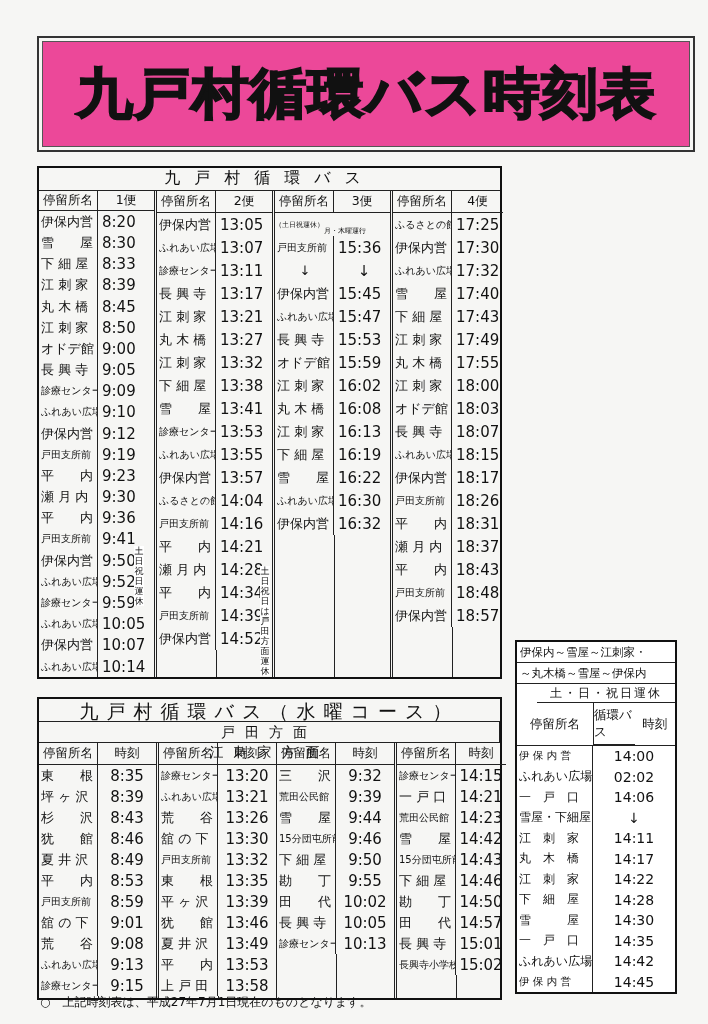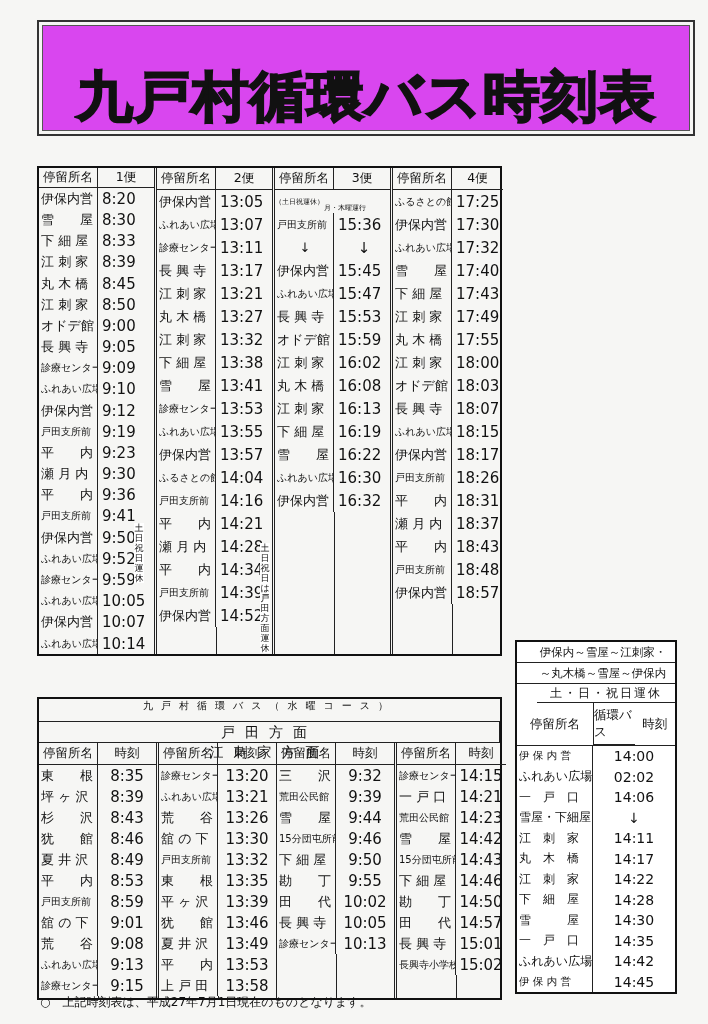--- a/index.html
+++ b/index.html
@@ -1,63 +1,64 @@
 <!DOCTYPE html>
 <html><head>
 <meta charset="utf-8">
 <style>
   html,body{margin:0;padding:0;}
   body{width:708px;height:1024px;background:#f6f6f4;position:relative;overflow:hidden;
     font-family:"DejaVu Sans","Liberation Sans",sans-serif;color:#111;}
-  .title-box{position:absolute;left:37px;top:20px;width:654px;height:112px;
-    border:2px solid #333;box-shadow:inset 0 0 0 3px #f6f6f4, inset 0 0 0 4px #555;background:#d946ef;
-    display:flex;align-items:flex-end;justify-content:center;}
+  .title-box{position:absolute;left:37px;top:36px;width:654px;height:112px;
+    border:2px solid #333;box-shadow:inset 0 0 0 3px #f6f6f4, inset 0 0 0 4px #555;background:#ec4899;
+    display:flex;align-items:center;justify-content:center;}
   .title-box h1{margin:0;font-size:54px;font-weight:900;letter-spacing:1px;transform:scaleX(1.05);
     font-family:"DejaVu Sans",sans-serif;-webkit-text-stroke:2px #111;}
   .t1{position:absolute;left:37px;top:166px;width:461px;border:2px solid #111;}
   .t1 .cap{height:22px;text-align:center;font-size:16px;letter-spacing:14px;border-bottom:1px solid #222;}
   .cols{display:flex;}
   .col{border-right:3px double #222;flex:none;display:flex;flex-direction:column;}
   .col:last-child{border-right:none;}
   .row{display:flex;height:23px;align-items:center;}
   .hdr{height:21px;border-bottom:1px solid #222;}
   .stop{width:59px;border-right:1px solid #222;height:100%;display:flex;align-items:center;font-size:13px;padding-left:2px;box-sizing:border-box;white-space:nowrap;overflow:hidden;}
   .stop.small{font-size:10px;}
   .time{flex:1;height:100%;display:flex;align-items:center;padding-left:4px;font-size:15px;box-sizing:border-box;}
   .hdr .stop,.hdr .time{font-size:12.5px;justify-content:center;padding:0;}
   .vnote{position:absolute;font-size:9px;line-height:10px;width:10px;text-align:center;background:#fff;}
   .t2{position:absolute;left:37px;top:697px;width:461px;border:2px solid #111;}
-  .t2 .cap{height:22px;text-align:center;font-size:10px;letter-spacing:8px;border-bottom:1px solid #222;}
+  .t2 .cap{height:22px;text-align:center;font-size:19px;letter-spacing:8px;border-bottom:1px solid #222;}
   .dirs{display:flex;height:20px;border-bottom:1px solid #222;flex-direction:column;}
   .dirs div{flex:1;text-align:center;font-size:14px;letter-spacing:10px;line-height:20px;}
   .dirs div:first-child{border-right:1px solid #222;}
   .t2 .col .stop{width:59px;}
   .t2 .time{justify-content:center;padding:0;}
   .t2 .row{height:21px;}
   .t3{position:absolute;left:515px;top:640px;width:158px;border:2px solid #111;background:#fff;}
-  .t3 .route{font-size:11.5px;line-height:20px;padding-left:14px;border-bottom:1px solid #222;text-align:center;}
+  .t3 .route{font-size:11.5px;line-height:20px;padding-left:3px;border-bottom:1px solid #222;}
   .t3 .op{font-size:12px;text-align:center;height:18px;line-height:18px;border-bottom:1px solid #222;letter-spacing:2px;margin-left:20px;}
   .t3 .h{display:flex;height:42px;border-bottom:1px solid #222;}
   .t3 .h .s{width:76px;border-right:1px solid #222;display:flex;align-items:center;justify-content:center;font-size:12.5px;}
   .t3 .h .r{flex:1;display:flex;flex-direction:row;}
   .t3 .h .r div{flex:1;display:flex;align-items:center;justify-content:center;font-size:12.5px;}
   .t3 .h .r div:first-child{border-bottom:1px solid #222;}
   .t3 .row{height:20.5px;}
   .t3 .stop{width:76px;font-size:12px;}
   .t3 .time{justify-content:center;padding:0;font-size:14px;}
   .foot{position:absolute;left:40px;top:994px;font-size:12px;}
 </style>
 </head>
 <body>
 
 <div class="title-box">
   <h1>九戸村循環バス時刻表</h1>
 </div>
 
 <div class="t1">
+  <div class="cap">九戸村循環バス</div>
   <div class="cols" id="main-cols">
       <div class="col" style="width: 115px; position: relative; height: 486px;">
         <div class="row hdr">
           <div class="stop">停留所名</div>
           <div class="time">1便</div>
         </div>
         <div class="row">
           <div class="stop">伊保内営</div>
           <div class="time">8:20</div>
         </div>

